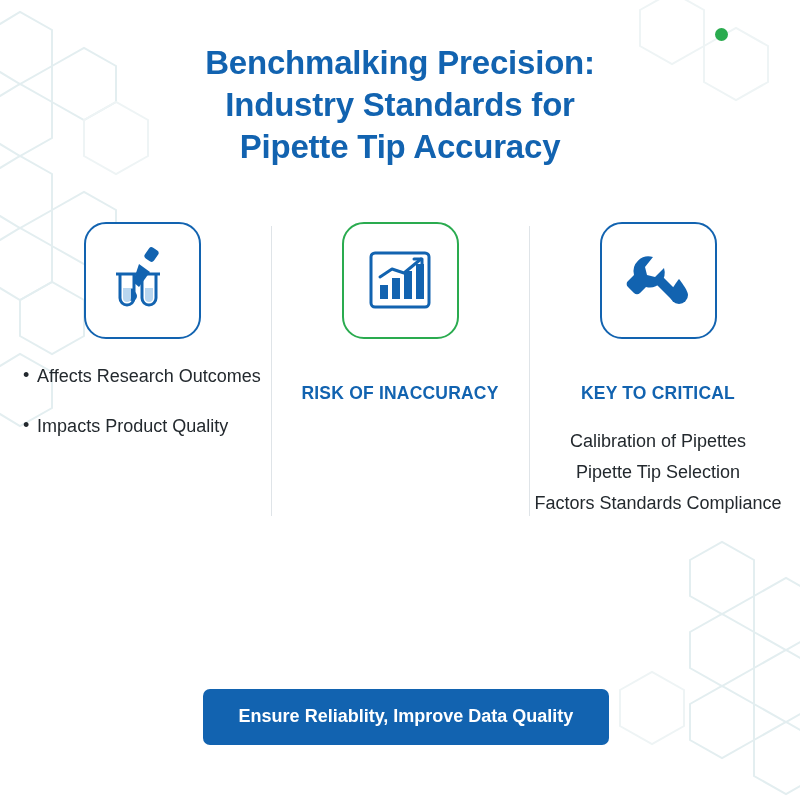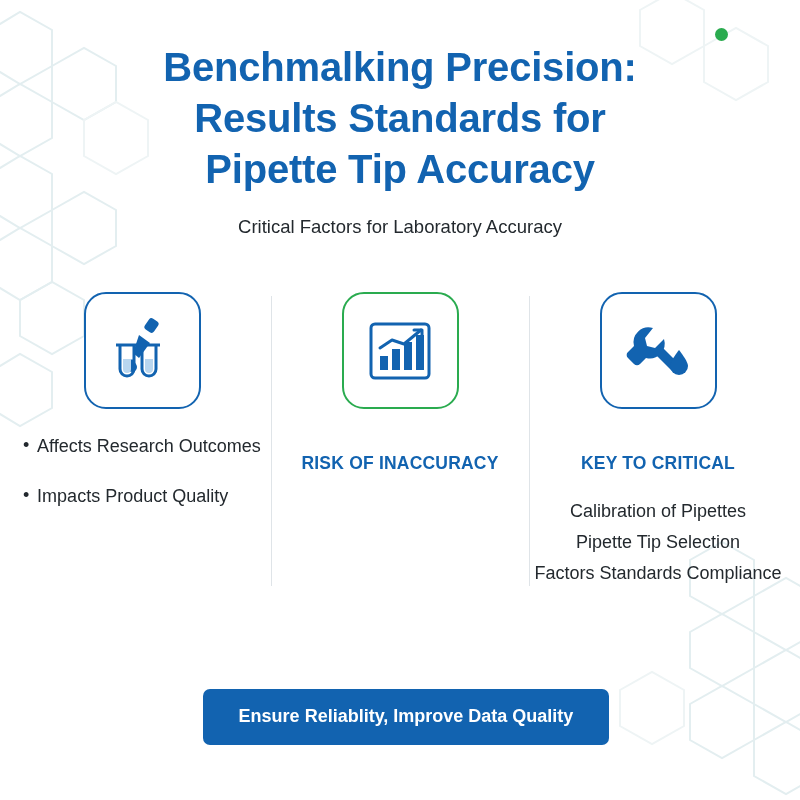--- a/index.html
+++ b/index.html
@@ -35,21 +35,21 @@
     border-radius: 50%;
     background: #2aab4f;
   }
   .header {
     position: relative;
     padding-top: 42px;
     text-align: center;
   }
   .title {
     color: #1263b0;
-    font-size: 40px;
+    font-size: 33px;
     font-weight: bold;
     line-height: 1.27;
     letter-spacing: -0.2px;
     margin: 0 auto;
     width: 620px;
   }
   .subtitle {
     margin-top: 22px;
     color: #23292e;
     font-size: 18.5px;
@@ -178,24 +178,23 @@
       <polygon points="640,10 672,-8 704,10 704,46 672,64 640,46" stroke="#eef4f5"></polygon>
       <polygon points="704,46 736,28 768,46 768,82 736,100 704,82" stroke="#eef4f5"></polygon>
     </g>
   </svg>
 
   <div class="dot-accent"></div>
 
   <div class="header">
     <h1 class="title">
       <span>Benchmalking Precision:</span><br>
-      <span>Results Standards for</span><br>
+      <span>Industry Standards for</span><br>
       <span>Pipette Tip Accuracy</span>
     </h1>
-    <div class="subtitle">Critical Factors for Laboratory Accuracy</div>
   </div>
 
   <div class="columns">
 
     <div class="col">
       <div class="icon-box">
         <svg width="72" height="72" viewBox="0 0 72 72" xmlns="http://www.w3.org/2000/svg">
           <g fill="#1263b0">
             <rect x="40" y="4" width="11" height="13" rx="3" transform="rotate(35 45.5 10.5)"></rect>
             <path d="M33 20 L44 28 L33 43 L27 38 Z"></path>

